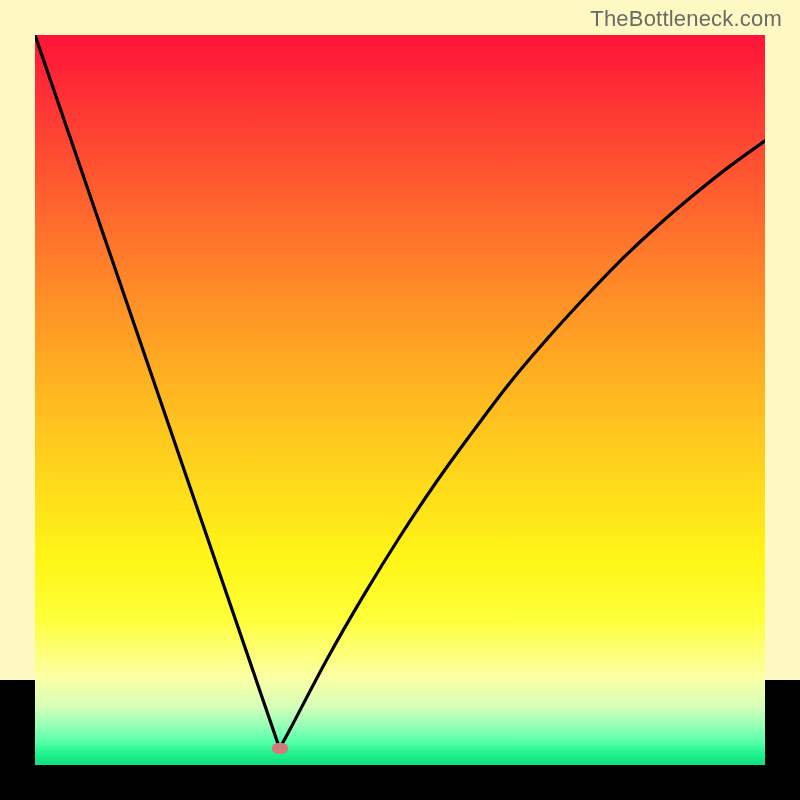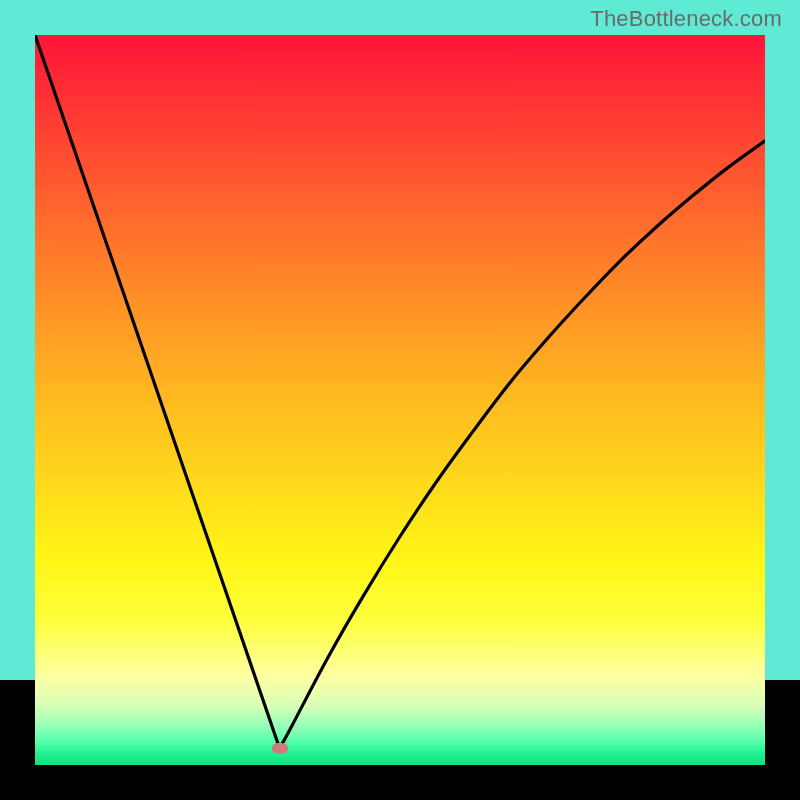--- a/index.html
+++ b/index.html
@@ -10,21 +10,21 @@
     background: #000;
     overflow: hidden;
     font-family: Arial, Helvetica, sans-serif;
   }
   .frame {
     position: absolute;
     left: 0;
     top: 0;
     width: 800px;
     height: 680px;
-    background: #5eead4;
+    background: #fef9c3;
   }
   .plot {
     position: absolute;
     left: 35px;
     top: 35px;
     width: 730px;
     height: 730px;
     background: linear-gradient(
       to bottom,
       #ff1439 0%,

